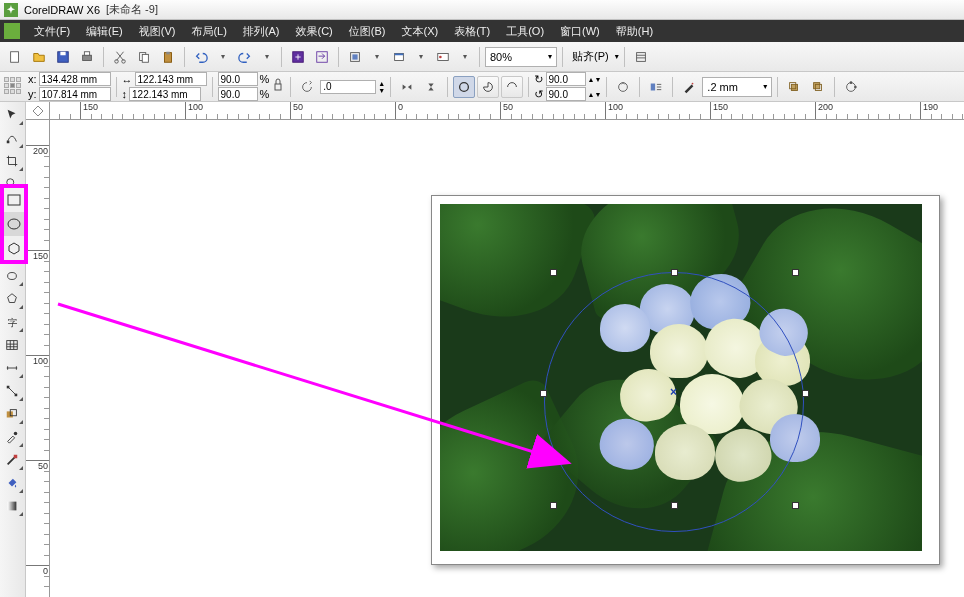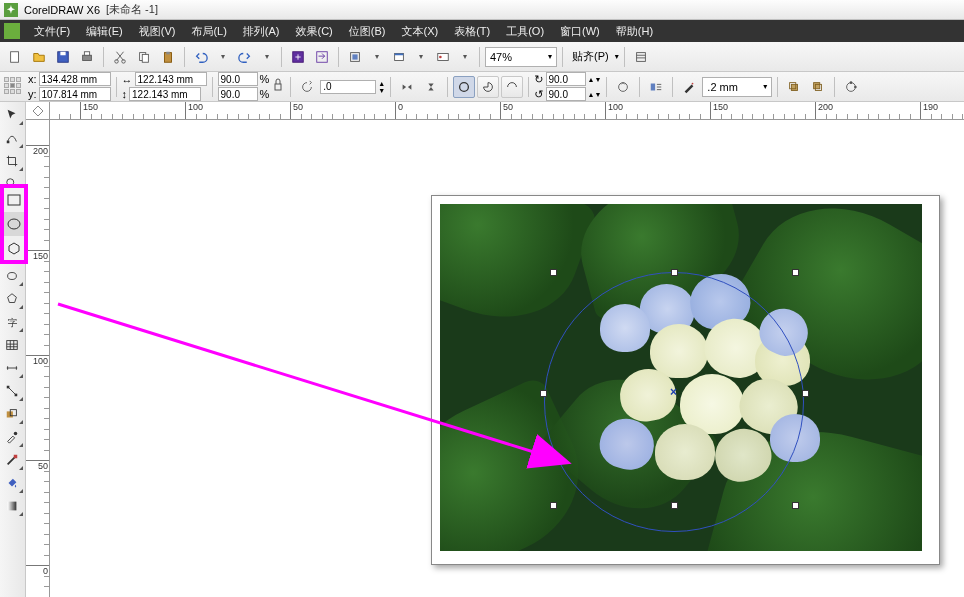--- a/index.html
+++ b/index.html
@@ -52,21 +52,21 @@
 .flyout .fitem{height:24px;display:flex;align-items:center;justify-content:center;cursor:pointer}
 .flyout .fitem.sel{background:#d8d8d8}
 .arrow-line{position:absolute;top:200px;left:30px;width:530px;height:175px;pointer-events:none;z-index:40}
 </style>
 </head>
 <body>
 
 <div class="titlebar">
   <div class="logo">✦</div>
   <span>CorelDRAW X6</span>
-  <span style="color:#333">[未命名 -1]</span>
+  <span style="color:#333">[未命名 -9]</span>
 </div>
 
 <div class="menubar">
   <div class="mlogo"></div>
   <div class="mi">文件(F)</div>
   <div class="mi">编辑(E)</div>
   <div class="mi">视图(V)</div>
   <div class="mi">布局(L)</div>
   <div class="mi">排列(A)</div>
   <div class="mi">效果(C)</div>
@@ -164,21 +164,21 @@
   <div class="dd"></div>
   <div class="tbtn">
       <svg viewBox="0 0 16 16">
         <rect x="2" y="4" width="12" height="8" fill="#fff" stroke="#555"></rect>
         <circle cx="5" cy="8" r="1.5" fill="#c04040"></circle>
       </svg>
     </div>
   <div class="dd"></div>
   <div class="sep"></div>
   <div class="combo zoom">
-      <span>47%</span>
+      <span>80%</span>
       <span style="font-size:8px">▾</span>
     </div>
   <div class="sep"></div>
   <span style="padding:0 4px">贴齐(P)</span>
   <span style="font-size:8px">▾</span>
   <div class="sep"></div>
   <div class="tbtn">
       <svg viewBox="0 0 16 16">
         <rect x="3" y="3" width="10" height="10" fill="none" stroke="#555"></rect>
         <path d="M3 6h10M3 9h10" stroke="#555"></path>

